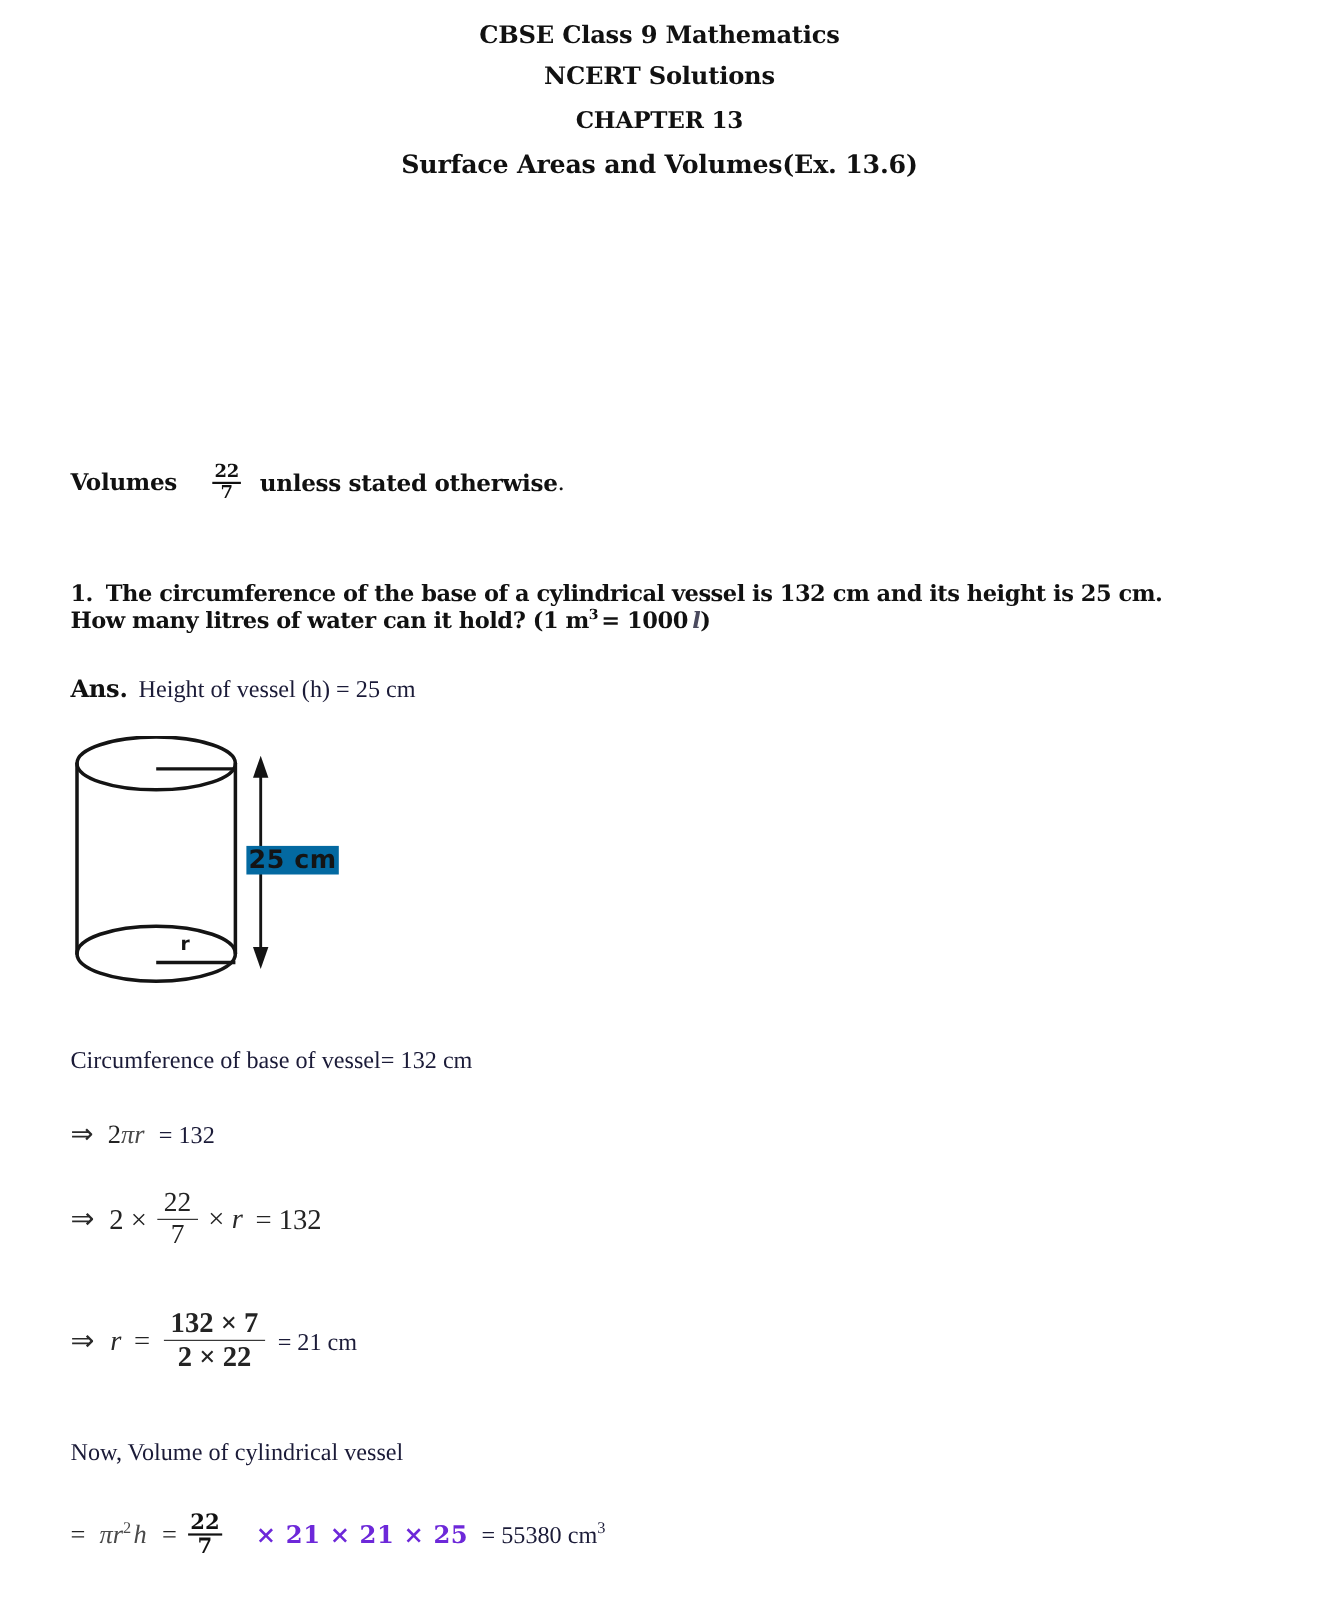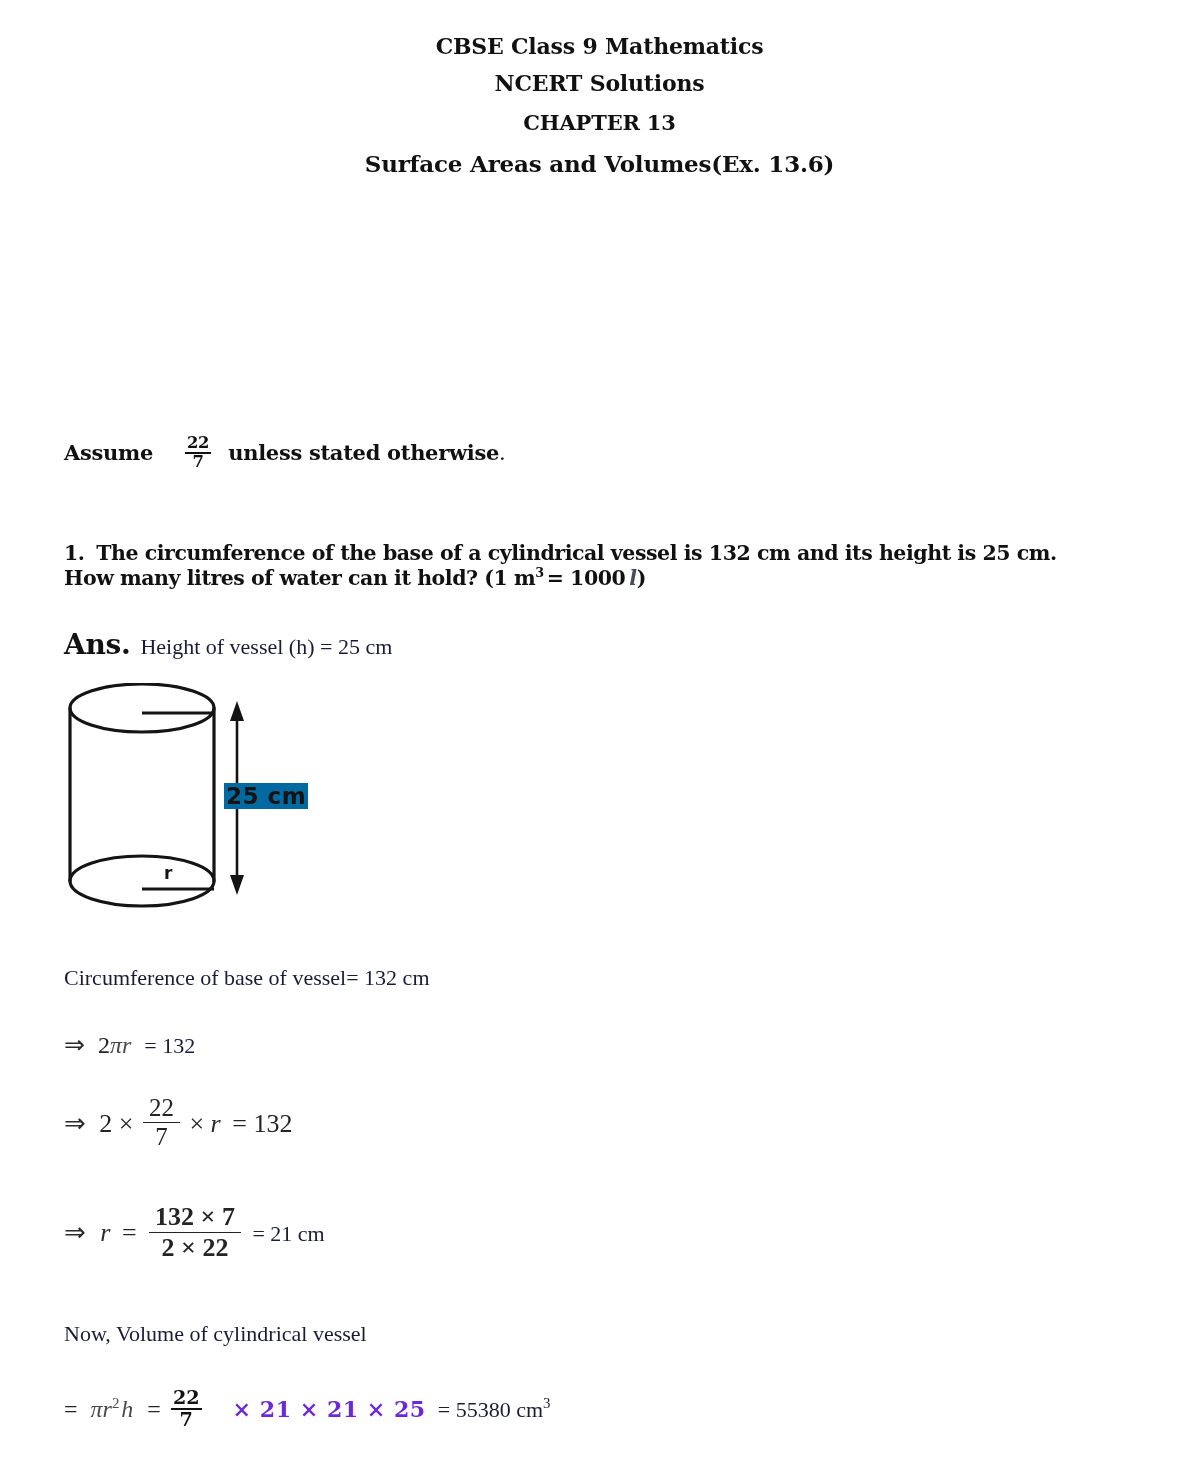--- a/index.html
+++ b/index.html
@@ -11,21 +11,21 @@
     width: 1199px;
     height: 1472px;
     position: relative;
     font-family: "Liberation Serif", "DejaVu Serif", serif;
     color: #1b1b38;
     overflow: hidden;
   }
 
   
   .doc-header {
-    padding-top: 30px;
+    padding-top: 16px;
     text-align: center;
   }
   .doc-header .hline {
     font-family: "DejaVu Serif", "Liberation Serif", serif;
     font-weight: bold;
     color: #111111;
     letter-spacing: -0.2px;
   }
   .hline-1 { font-size: 22px; line-height: 33px; }
   .hline-2 { font-size: 22px; line-height: 40px; }
@@ -118,40 +118,40 @@
 <div class="doc-header">
   <div class="hline hline-1">CBSE Class 9 Mathematics</div>
   <div class="hline hline-2">NCERT Solutions</div>
   <div class="hline hline-3">CHAPTER  13</div>
   <div class="hline hline-4">Surface Areas and Volumes(Ex. 13.6)</div>
 </div>
 
 <div class="content">
 
   <div class="blk bold-blk" style="top:250px; font-size:21px;">
-    <span>Assume</span>
+    <span>Volumes</span>
     <span class="gap" style="width:14px;"></span>
     <span class="frac" style="font-size:0.78em; vertical-align:-0.42em;">
       <span class="num">22</span>
       <span class="den">7</span>
     </span>
     <span style="margin-left:6px;">unless stated otherwise</span><span style="font-weight:normal;">.</span>
   </div>
 
   <div class="blk bold-blk" style="top:336px; font-size:20.5px; letter-spacing:-0.45px;margin-top:20px;">
     <span>1.</span>
     <span style="margin-left:5px;">The circumference of the base of a cylindrical vessel is 132 cm and its height is 25 cm.</span>
   </div>
 
   <div class="blk bold-blk" style="top:381px; font-size:20.5px; letter-spacing:-0.45px;">
     <span>How many litres of water can it hold? (1 m</span><sup class="sm">3</sup><span style="margin-left:3px;">= 1000</span><span class="ital" style="margin-left:4px; color:#4a4a5e;">l</span><span>)</span>
   </div>
 
   <div class="blk" style="top:443px;">
-    <span class="bold-blk" style="font-size:28px;">Ans.</span>
+    <span class="bold-blk" style="font-size:22px;">Ans.</span>
     <span class="plain-blk" style="margin-left:6px;">Height of vessel (h) = 25 cm</span>
   </div>
 
   <div class="figure">
     <svg width="330" height="248" viewBox="0 0 330 248" xmlns="http://www.w3.org/2000/svg">
       <g fill="none" stroke="#141414" stroke-width="3.2" stroke-linecap="round">
 
         <ellipse cx="80" cy="25" rx="72" ry="24"></ellipse>
 
         <line x1="8" y1="25" x2="8" y2="198"></line>

